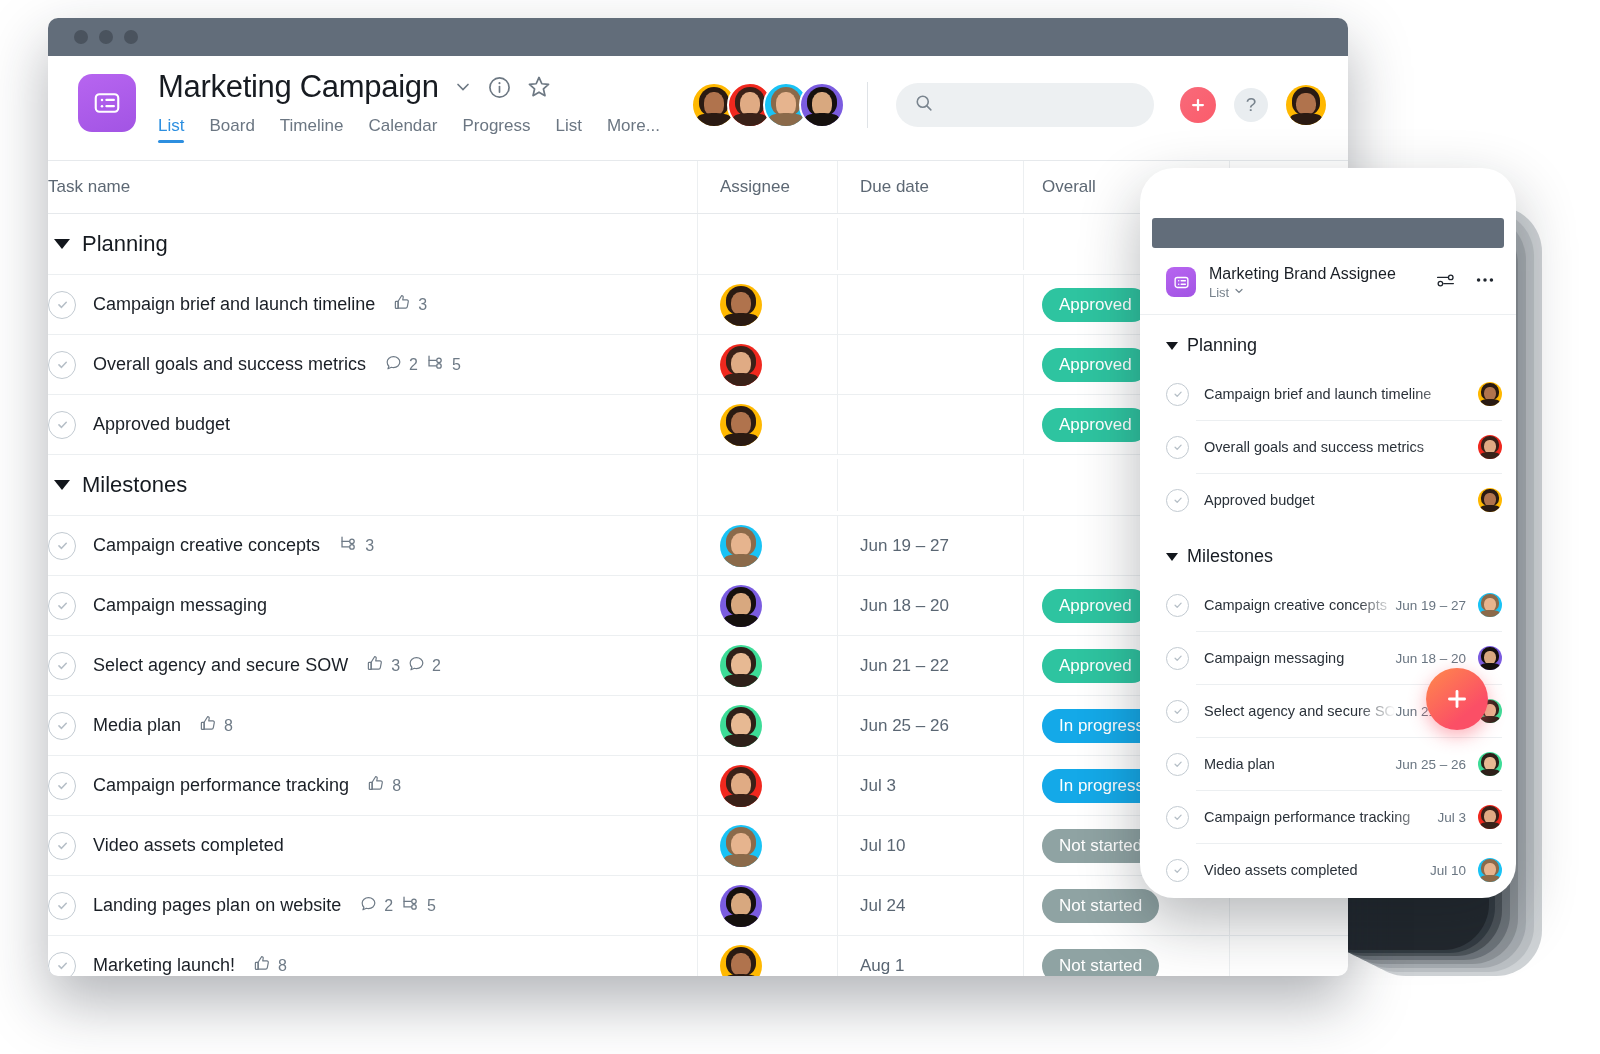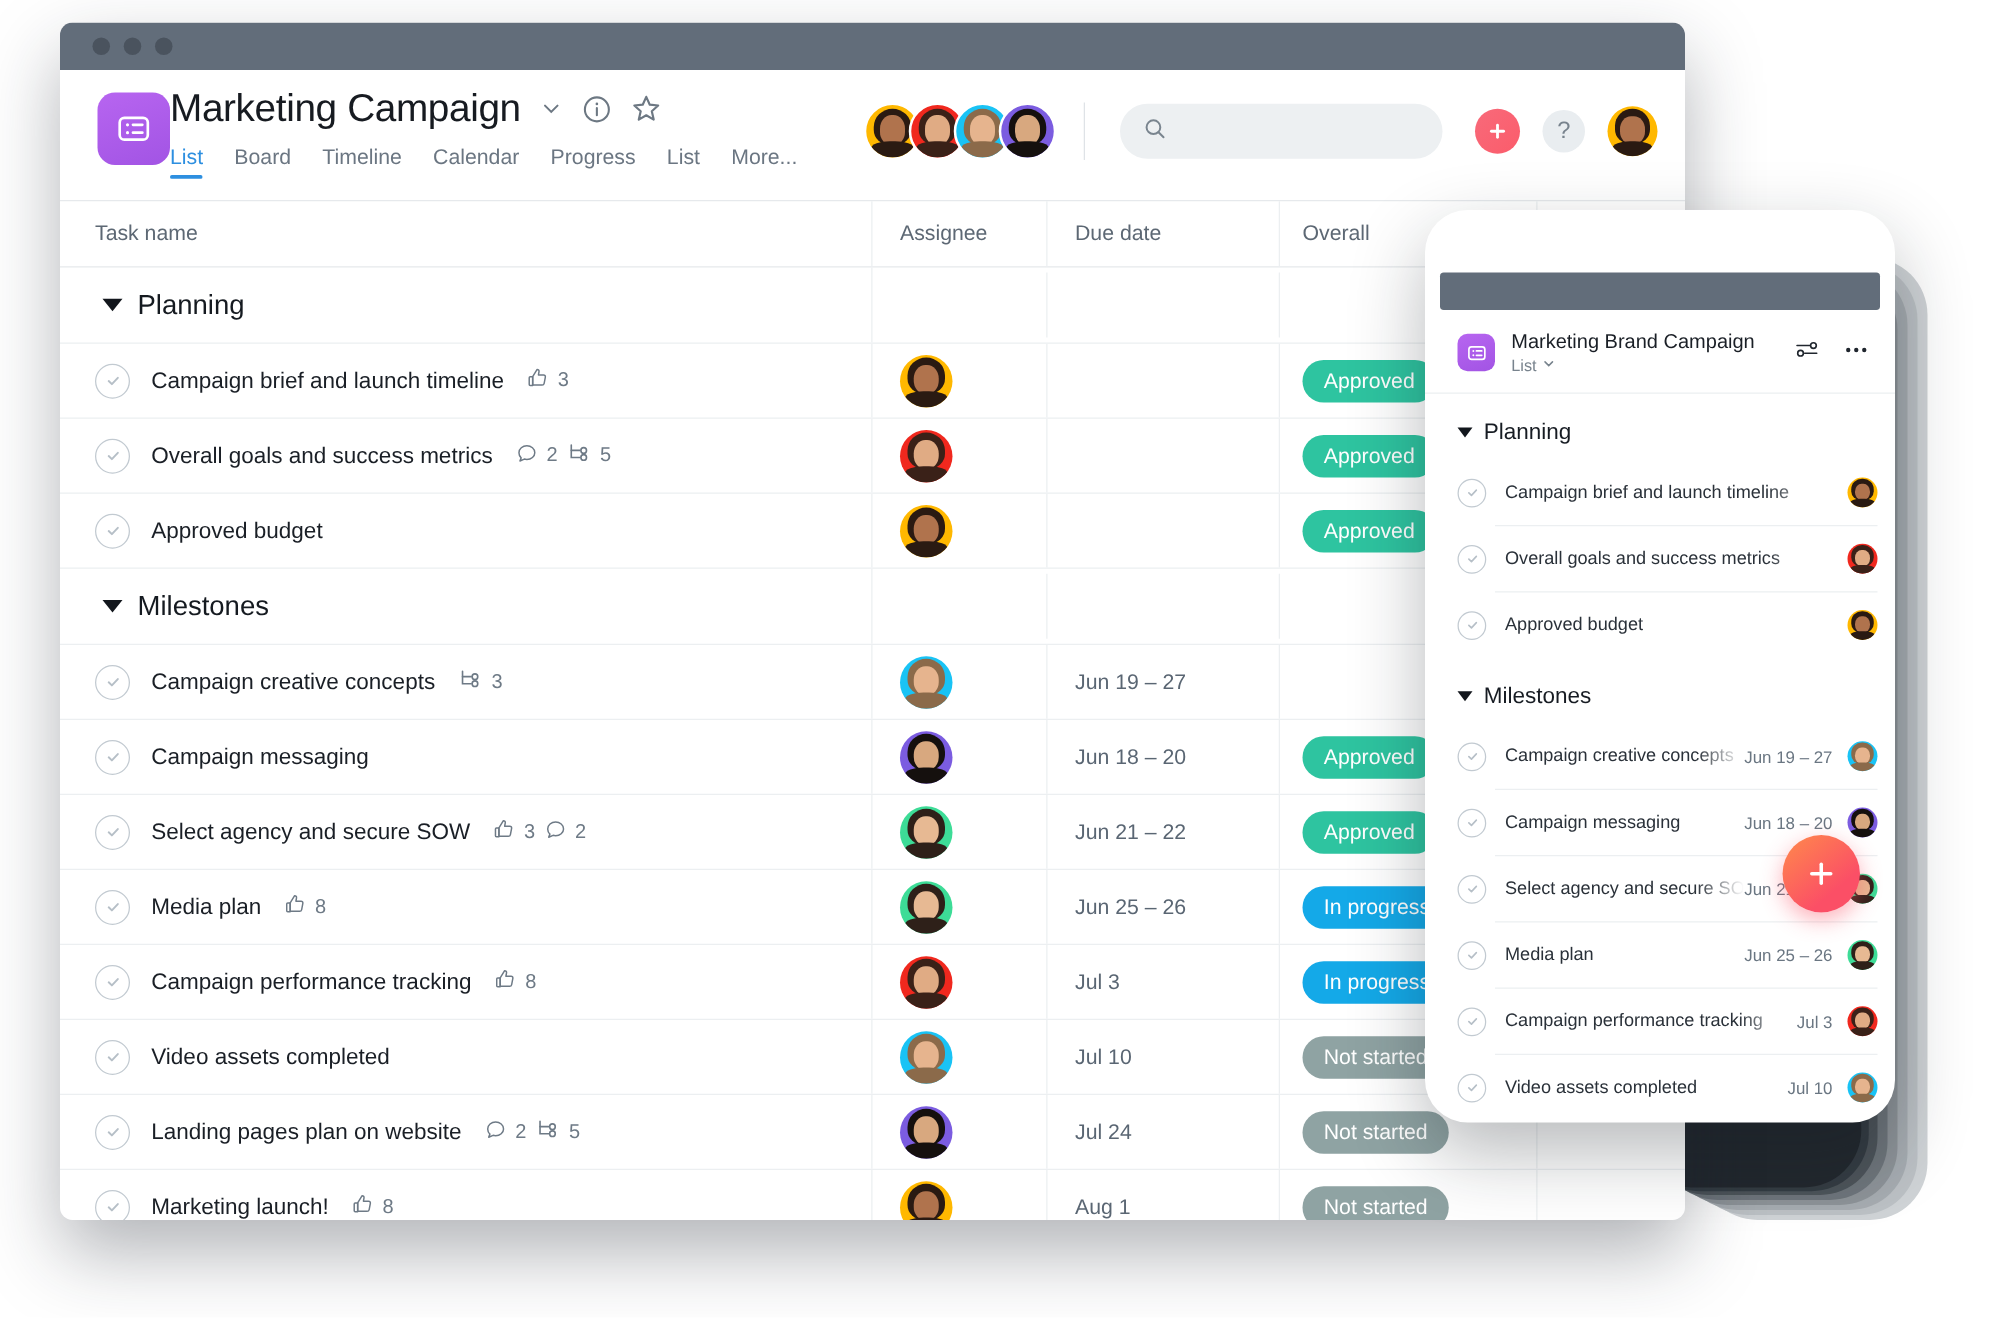--- a/index.html
+++ b/index.html
@@ -32,21 +32,21 @@
   .dot{width:14px;height:14px;border-radius:50%;background:#4a535e;}
 
   
   .appheader{height:104px;position:relative;padding:0 0 0 0;}
   .hleft{position:absolute;left:30px;top:14px;display:flex;align-items:flex-start;}
   .projicon{
     width:58px;height:58px;border-radius:14px;
     background:linear-gradient(160deg,#b765f0,#a254e4);
     display:flex;align-items:center;justify-content:center;flex:none;margin-top:4px;
   }
-  .titleblock{}
+  .titleblock{margin-left:22px;}
   .titlerow{display:flex;align-items:center;gap:14px;}
   .ptitle{font-size:31px;color:#171b21;letter-spacing:-.3px;line-height:34px;font-weight:400;}
   .iconbtn{color:#6d7883;display:flex;align-items:center;}
   .tabs{display:flex;gap:25px;margin-top:12px;}
   .tab{font-size:17px;color:#6b7682;padding-bottom:7px;position:relative;white-space:nowrap;}
   .tab.active{color:#2d8fe0;}
   .tab.active:after{content:"";position:absolute;left:0;right:0;bottom:0;height:3px;background:#2d8fe0;border-radius:2px;}
 
   .hright{position:absolute;right:22px;top:26px;display:flex;align-items:center;}
   .facepile{display:flex;}
@@ -67,21 +67,21 @@
     width:34px;height:34px;border-radius:50%;margin-left:18px;background:#e9edf0;
     display:flex;align-items:center;justify-content:center;color:#78838d;font-size:19px;
   }
 
   .av{border-radius:50%;overflow:hidden;flex:none;position:relative;display:block;}
 
   
   .tablewrap{border-top:1px solid #e6e9ec;}
   .thead{display:flex;height:52px;border-bottom:1px solid #e6e9ec;align-items:center;}
   .th{font-size:17px;color:#5d6874;}
-  .col-task{width:650px;padding-left:28px;border-right:1px solid #eceff1;box-sizing:border-box;height:52px;display:flex;align-items:center;}
+  .col-task{width:650px;border-right:1px solid #eceff1;box-sizing:border-box;height:52px;display:flex;align-items:center;}
   .col-assignee{width:140px;padding-left:22px;border-right:1px solid #eceff1;box-sizing:border-box;height:52px;display:flex;align-items:center;}
   .col-date{width:186px;padding-left:22px;border-right:1px solid #eceff1;box-sizing:border-box;height:52px;display:flex;align-items:center;text-align:center;}
   .col-status{width:206px;padding-left:18px;border-right:1px solid #eceff1;box-sizing:border-box;height:52px;display:flex;align-items:center;}
   .col-end{flex:1;height:52px;}
 
   .section{display:flex;height:60px;align-items:center;border-bottom:1px solid #eceff1;}
   .section .col-task{height:60px;border-right:1px solid #eceff1;}
   .sectitle{font-size:22px;color:#151a20;margin-left:12px;}
   .caret{width:0;height:0;border-left:8px solid transparent;border-right:8px solid transparent;border-top:10px solid #12161c;margin-left:6px;}
 
@@ -679,21 +679,21 @@
     <div class="pi">
       <svg width="17" height="17" viewBox="0 0 24 24" fill="none" stroke="#fff" stroke-width="1.9">
         <rect x="3" y="5" width="18" height="14" rx="3"></rect>
         <circle cx="8" cy="9.5" r="1.1" fill="#fff" stroke="none"></circle>
         <circle cx="8" cy="14.5" r="1.1" fill="#fff" stroke="none"></circle>
         <line x1="11.5" y1="9.5" x2="17.5" y2="9.5" stroke-linecap="round"></line>
         <line x1="11.5" y1="14.5" x2="17.5" y2="14.5" stroke-linecap="round"></line>
       </svg>
     </div>
     <div class="ptxt">
-      <div class="ptitle2">Marketing Brand Campaign</div>
+      <div class="ptitle2">Marketing Brand Assignee</div>
       <div class="psub">
         <span>List</span>
         <span>
           <svg width="12" height="12" viewBox="0 0 24 24" fill="none" stroke="#78838d" stroke-width="2.4" stroke-linecap="round">
               <polyline points="6 9 12 15 18 9"></polyline>
             </svg>
         </span>
       </div>
     </div>
     <span style="margin-right:18px;">

